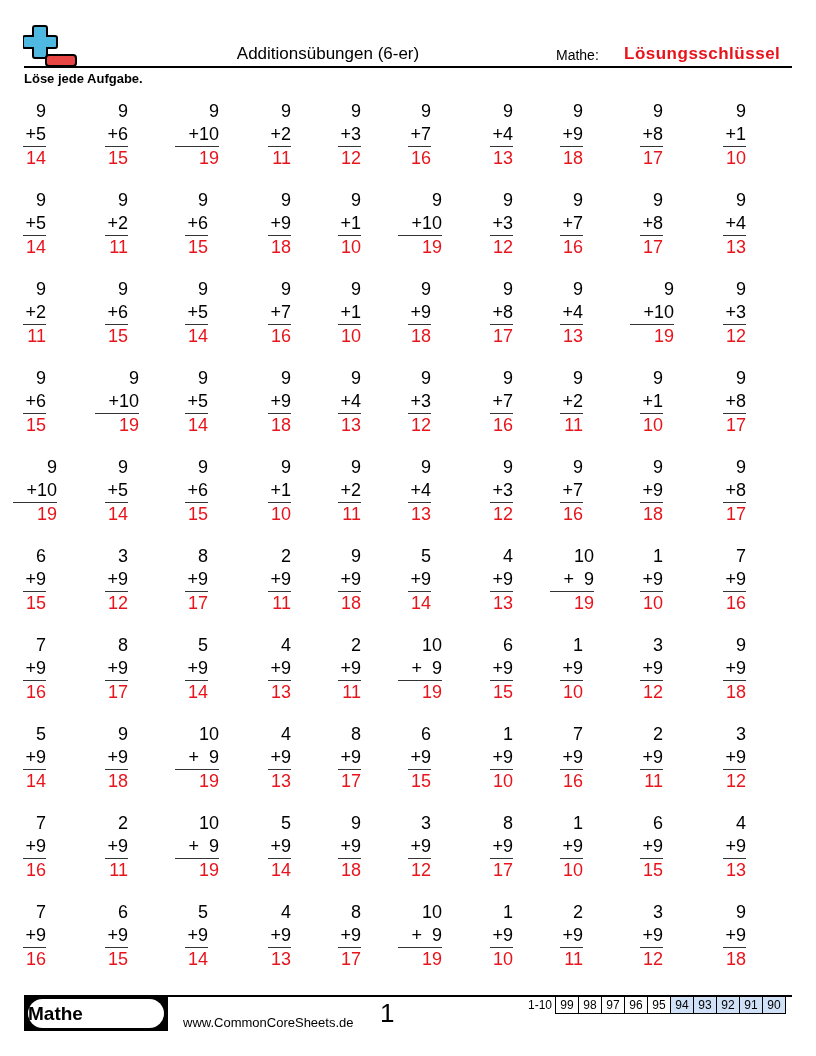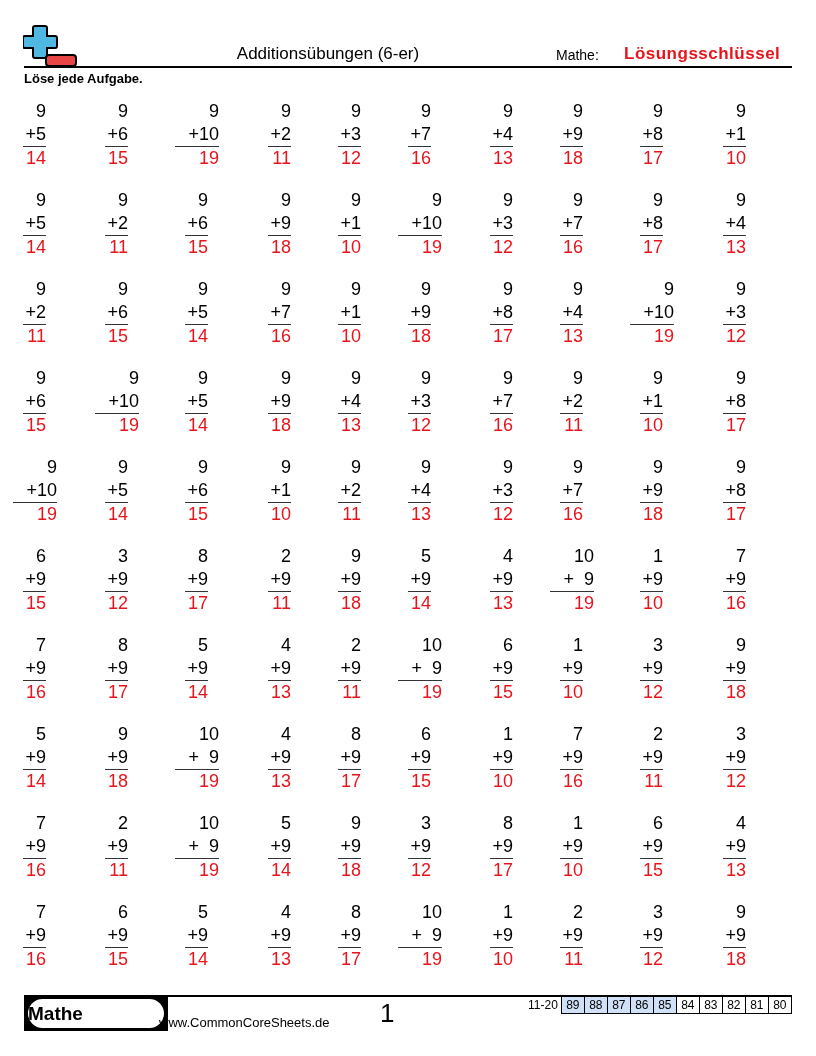--- a/index.html
+++ b/index.html
@@ -10,21 +10,21 @@
   .name-value { position: absolute; left: 624px; top: 44px; font-size: 17px; font-weight: bold; color: #e8141c; letter-spacing: 0.5px; }
   .header-line { position: absolute; left: 24px; top: 66px; width: 768px; height: 2px; background: #000; }
   .instructions { position: absolute; left: 24px; top: 71px; font-size: 13px; font-weight: bold; }
   .problem { position: absolute; width: 60px; font-size: 18px; line-height: 23px; }
   .problem .top, .problem .bottom, .problem .answer { text-align: right; white-space: pre; }
   .problem .bottom { border-bottom: 1.5px solid #333; }
   .problem .answer { color: #e8141c; }
   .footer-line { position: absolute; left: 24px; top: 995px; width: 768px; height: 1.5px; background: #000; }
   .brand-box { position: absolute; left: 24px; top: 996px; width: 144px; height: 35px; background: #000; }
   .brand-pill { position: absolute; left: 28px; top: 999px; width: 136px; height: 29px; background: #fff; border-radius: 15px; text-align: left; font-weight: bold; font-size: 19px; line-height: 29px; }
-  .site { position: absolute; left: 159px; top: 1015px; font-size: 13px; }
+  .site { position: absolute; left: 183px; top: 1015px; font-size: 13px; }
   .page-num { position: absolute; left: 380px; top: 998px; font-size: 26px; }
   .score-table { position: absolute; left: 528px; top: 996px; border-collapse: collapse; font-size: 12px; }
   .score-table td { border: 1px solid #000; width: 23px; height: 17px; text-align: center; padding: 0; }
   .score-table td.rowlabel { border: none; text-align: right; padding-right: 3px; width: auto; }
   .score-table td.hl { background: #cfe0f7; }
 </style>
 </head>
 <body>
 
 <svg class="logo" viewBox="0 0 56 44">
@@ -541,26 +541,26 @@
   </div>
 
 <div class="footer-line"></div>
 <div class="brand-box"></div>
 <div class="brand-pill">Mathe</div>
 <div class="site">www.CommonCoreSheets.de</div>
 <div class="page-num">1</div>
 <table class="score-table">
   <tbody id="score-body">
       <tr>
-        <td class="rowlabel">11-20</td>
-        <td class="hl">89</td>
-        <td class="hl">88</td>
-        <td class="hl">87</td>
-        <td class="hl">86</td>
-        <td class="hl">85</td>
-        <td>84</td>
-        <td>83</td>
-        <td>82</td>
-        <td>81</td>
-        <td>80</td>
+        <td class="rowlabel">1-10</td>
+        <td>99</td>
+        <td>98</td>
+        <td>97</td>
+        <td>96</td>
+        <td>95</td>
+        <td class="hl">94</td>
+        <td class="hl">93</td>
+        <td class="hl">92</td>
+        <td class="hl">91</td>
+        <td class="hl">90</td>
       </tr>
     </tbody>
 </table>
 
 </body></html>

